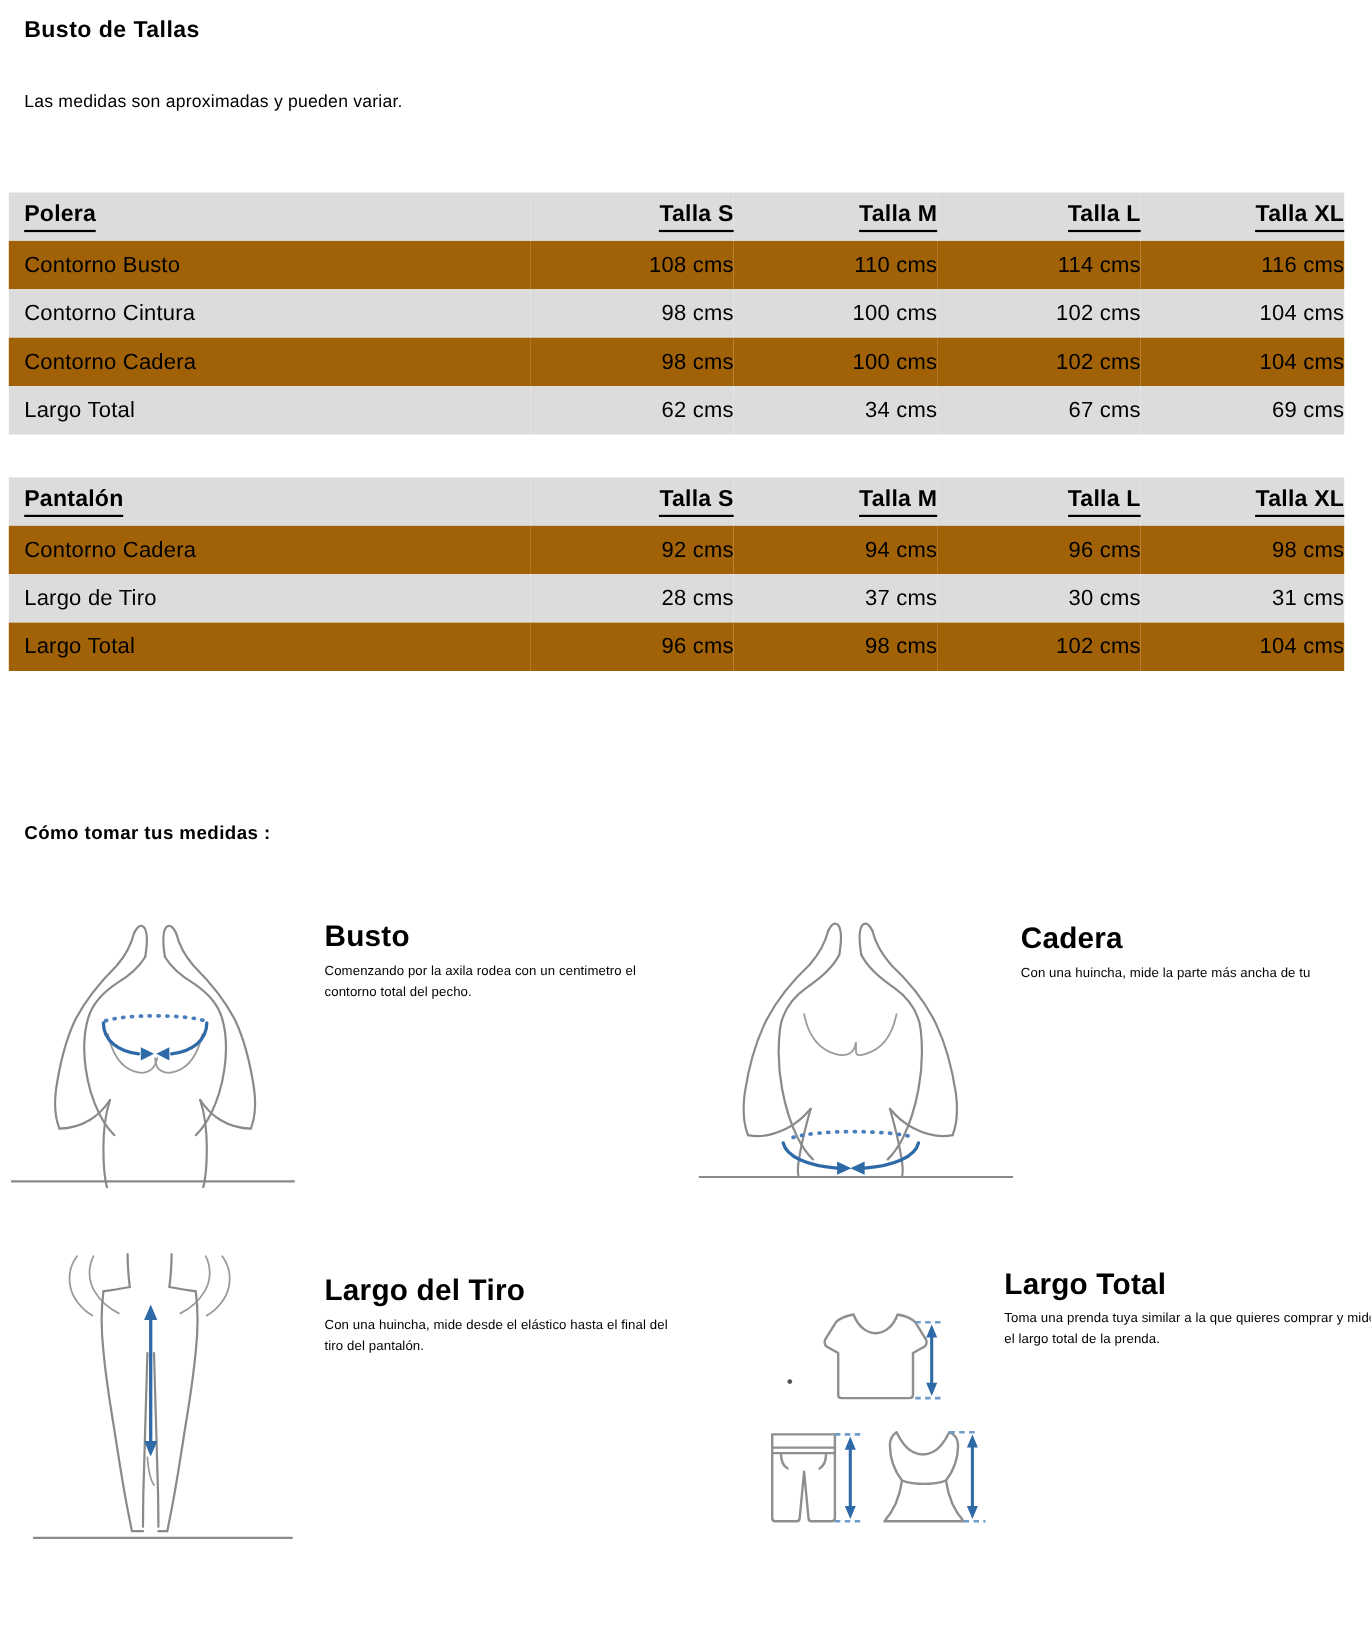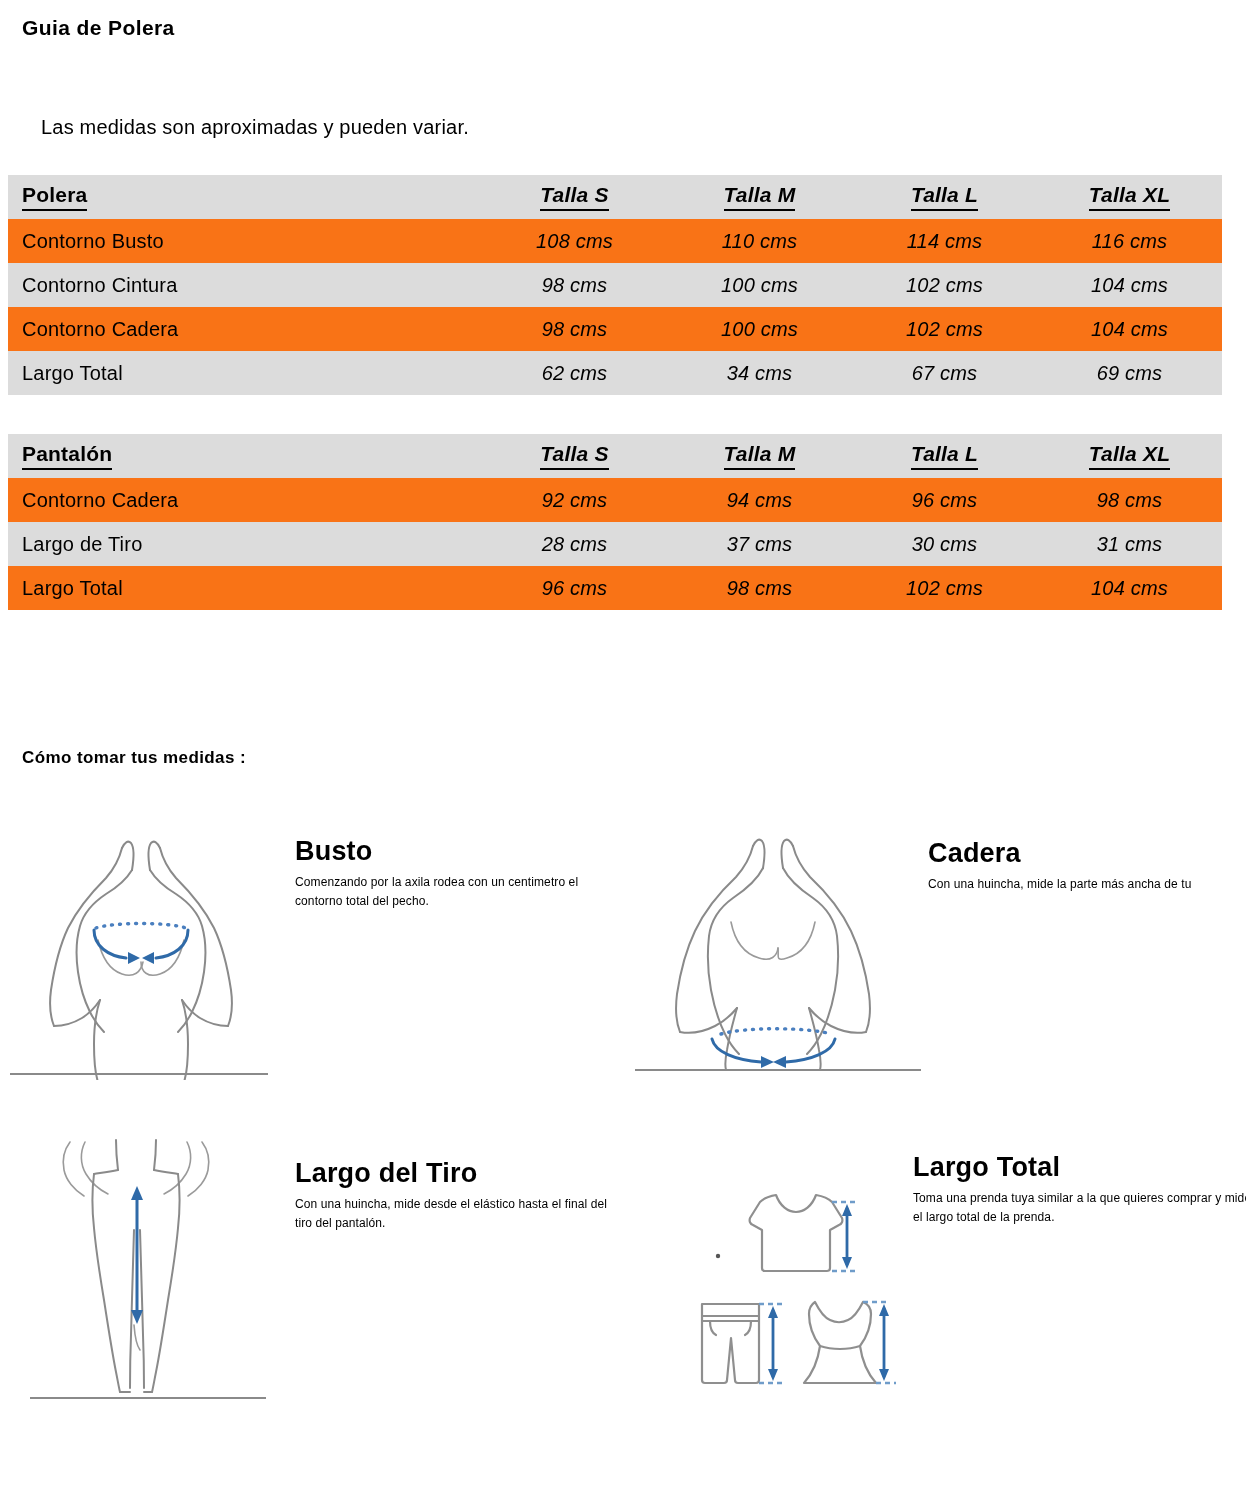--- a/index.html
+++ b/index.html
@@ -27,48 +27,47 @@
     position: absolute;
     left: 22px;
     top: 16px;
     font-size: 21px;
     font-weight: bold;
     letter-spacing: 0.4px;
   }
   .intro {
     position: absolute;
     left: 22px;
-    top: 116px;
-    font-size: 20px;
+    top: 84px;
+    font-size: 16px;
     letter-spacing: 0.2px;
-    margin-left: 19px;
   }
 
   
   .size-table {
     position: absolute;
     left: 8px;
     width: 1202px;
     border-collapse: collapse;
     table-layout: fixed;
   }
   .size-table td, .size-table th {
     padding: 0;
     margin: 0;
     height: 44px;
     vertical-align: middle;
     font-size: 20px;
     font-weight: normal;
     letter-spacing: 0.2px;
   }
   .size-table tr.band { background: #dcdcdc; margin-top: 36px; }
-  .size-table tr.plain { background: #f97316; }
+  .size-table tr.plain { background: #a16207; }
 
   .col-label { width: 460px; text-align: left; padding-left: 14px !important; }
-  .col-val   { width: 185px; text-align: center; font-style: italic; }
+  .col-val   { width: 185px; text-align: right; }
 
   .size-table thead td {
     font-weight: bold;
     font-size: 21px;
   }
   .hdr-underline {
     display: inline-block;
     border-bottom: 2px solid #000;
     padding-bottom: 2px;
     line-height: 1.05;
@@ -154,21 +153,21 @@
     stroke-width: 2.8;
     stroke-linecap: round;
   }
   .dot-mark { fill: #555; }
 </style>
 </head>
 <body>
 
 <div class="page">
 
-  <div class="title">Guia de Polera</div>
+  <div class="title">Busto de Tallas</div>
   <div class="intro">Las medidas son aproximadas y pueden variar.</div>
 
   <table class="size-table" id="table-polera">
     <thead>
       <tr class="band">
         <td class="col-label"><span class="hdr-underline">Polera</span></td>
         <td class="col-val"><span class="hdr-underline">Talla S</span></td>
         <td class="col-val"><span class="hdr-underline">Talla M</span></td>
         <td class="col-val"><span class="hdr-underline">Talla L</span></td>
         <td class="col-val"><span class="hdr-underline">Talla XL</span></td>

